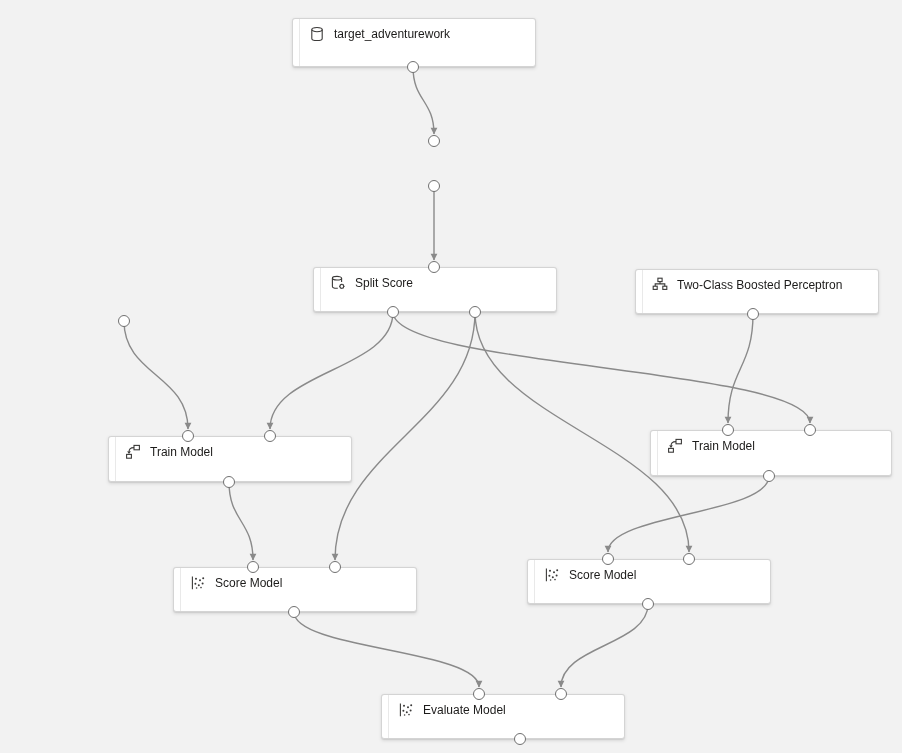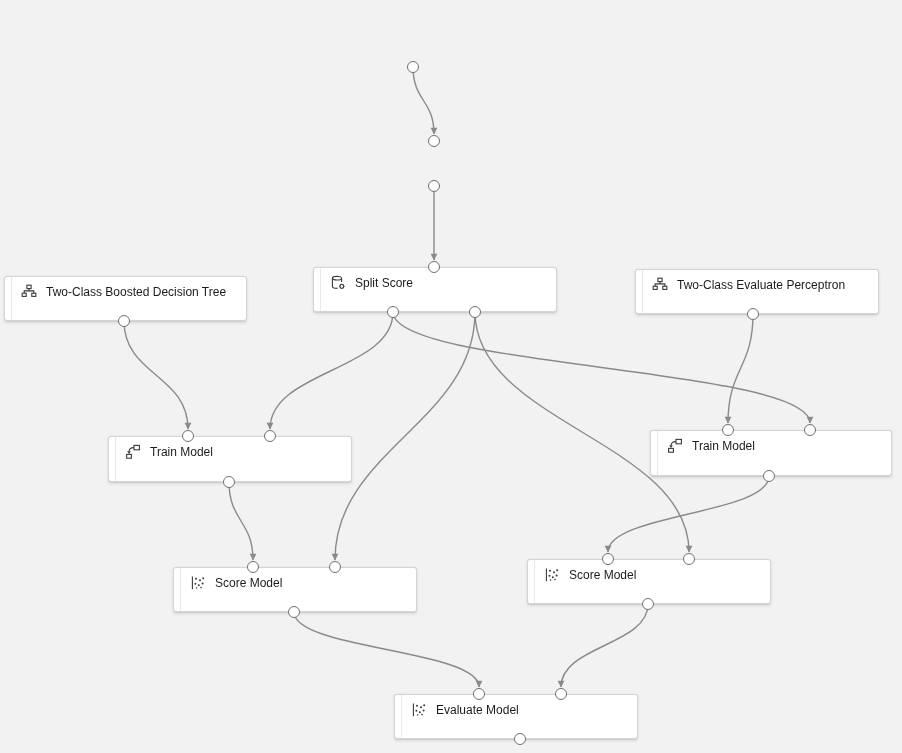--- a/index.html
+++ b/index.html
@@ -44,56 +44,54 @@
       <path d="M475,312 C475,422 335,450 335,560" fill="none" stroke="var(--edge)" stroke-width="1.4" marker-end="url(#arrow)"></path>
       <path d="M475,312 C475,422 689,442 689,552" fill="none" stroke="var(--edge)" stroke-width="1.4" marker-end="url(#arrow)"></path>
       <path d="M124,321 C124,375 188,375 188,429" fill="none" stroke="var(--edge)" stroke-width="1.4" marker-end="url(#arrow)"></path>
       <path d="M753,314 C753,368.5 728,368.5 728,423" fill="none" stroke="var(--edge)" stroke-width="1.4" marker-end="url(#arrow)"></path>
       <path d="M229,482 C229,521 253,521 253,560" fill="none" stroke="var(--edge)" stroke-width="1.4" marker-end="url(#arrow)"></path>
       <path d="M769,476 C769,514 608,514 608,552" fill="none" stroke="var(--edge)" stroke-width="1.4" marker-end="url(#arrow)"></path>
       <path d="M294,612 C294,649.5 479,649.5 479,687" fill="none" stroke="var(--edge)" stroke-width="1.4" marker-end="url(#arrow)"></path>
       <path d="M648,604 C648,645.5 561,645.5 561,687" fill="none" stroke="var(--edge)" stroke-width="1.4" marker-end="url(#arrow)"></path>
     </svg>
 
+  <div class="node" style="left:292px;top:18px;width:244px;height:49px">
+    <span class="icon">
+      <svg viewBox="0 0 16 16" fill="none" stroke="currentColor" stroke-width="1.1">
+        <ellipse cx="8" cy="3.6" rx="5.2" ry="2.1"></ellipse>
+        <path d="M2.8,3.6 V12.4 C2.8,13.6 5.1,14.5 8,14.5 C10.9,14.5 13.2,13.6 13.2,12.4 V3.6"></path>
+      </svg>
+    </span>
+    <span class="label">target_adventurework</span>
+  </div>
 
 
   <div class="node" style="left:313px;top:267px;width:244px;height:45px">
     <span class="icon">
       <svg viewBox="0 0 16 16" fill="none" stroke="currentColor" stroke-width="1.1">
         <ellipse cx="7" cy="3.2" rx="4.6" ry="1.8"></ellipse>
         <path d="M2.4,3.2 V11.4 C2.4,12.5 4.4,13.3 7,13.3 L7.8,13.3 M11.6,3.2 V7"></path>
         <circle cx="11.8" cy="11.4" r="1.9"></circle>
         <path d="M11.8,8.7 V9.5 M11.8,13.3 V14.1 M9.1,11.4 H9.9 M13.7,11.4 H14.5 M10,9.6 l.6,.6 M13,12.6 l.6,.6 M13.6,9.6 l-.6,.6 M10.6,12.6 l-.6,.6"></path>
       </svg>
     </span>
     <span class="label">Split Score</span>
   </div>
 
-  <div class="node" style="left:4px;top:276px;width:243px;height:45px">
-    <span class="icon">
-      <svg viewBox="0 0 16 16" fill="none" stroke="currentColor" stroke-width="1.1">
-        <rect x="5.9" y="1.2" width="4.2" height="3.4"></rect>
-        <path d="M8,4.6 V6.9 M3.2,9.2 V6.9 H12.8 V9.2"></path>
-        <rect x="1.2" y="9.2" width="4" height="3.2"></rect>
-        <rect x="10.8" y="9.2" width="4" height="3.2"></rect>
-      </svg>
-    </span>
-    <span class="label">Two-Class Boosted Decision Tree</span>
-  </div>
 
   <div class="node" style="left:635px;top:269px;width:244px;height:45px">
     <span class="icon">
       <svg viewBox="0 0 16 16" fill="none" stroke="currentColor" stroke-width="1.1">
         <rect x="5.9" y="1.2" width="4.2" height="3.4"></rect>
         <path d="M8,4.6 V6.9 M3.2,9.2 V6.9 H12.8 V9.2"></path>
         <rect x="1.2" y="9.2" width="4" height="3.2"></rect>
         <rect x="10.8" y="9.2" width="4" height="3.2"></rect>
       </svg>
     </span>
-    <span class="label">Two-Class Evaluate Perceptron</span>
+    <span class="label">Two-Class Boosted Perceptron</span>
   </div>
 
   <div class="node" style="left:108px;top:436px;width:244px;height:46px">
     <span class="icon">
       <svg viewBox="0 0 16 16" fill="none" stroke="currentColor" stroke-width="1.1">
         <rect x="9" y="1.4" width="5.4" height="4.4"></rect>
         <path d="M9,3.6 C5,3.6 4,5.5 4,8.4"></path>
         <path d="M2.7,7.2 L4,9 L5.3,7.2"></path>
         <rect x="1.6" y="10.4" width="4.8" height="3.8"></rect>
       </svg>
@@ -144,21 +142,21 @@
             <circle cx="8.8" cy="10.2" r="1"></circle>
             <circle cx="12.6" cy="8.6" r="1"></circle>
           <circle cx="6.6" cy="13" r=".8"></circle>
             <circle cx="11" cy="12.6" r=".8"></circle>
         </g>
       </svg>
     </span>
     <span class="label">Score Model</span>
   </div>
 
-  <div class="node" style="left:394px;top:694px;width:244px;height:45px">
+  <div class="node" style="left:381px;top:694px;width:244px;height:45px">
     <span class="icon">
       <svg viewBox="0 0 16 16" fill="none" stroke="currentColor" stroke-width="1.1">
         <path d="M2.4,1.5 V14.2"></path>
         <g fill="currentColor" stroke="none">
           <circle cx="6" cy="3.8" r="1"></circle>
             <circle cx="10" cy="5.2" r="1"></circle>
             <circle cx="13.2" cy="3.2" r="1"></circle>
           <circle cx="5.4" cy="8.8" r="1"></circle>
             <circle cx="8.8" cy="10.2" r="1"></circle>
             <circle cx="12.6" cy="8.6" r="1"></circle>

